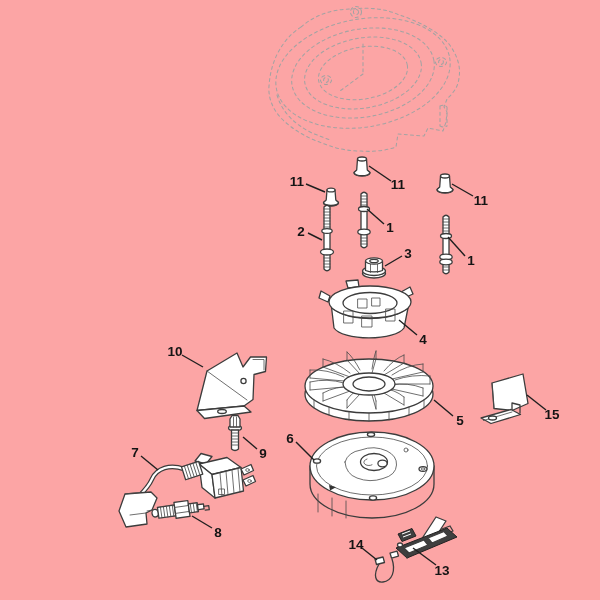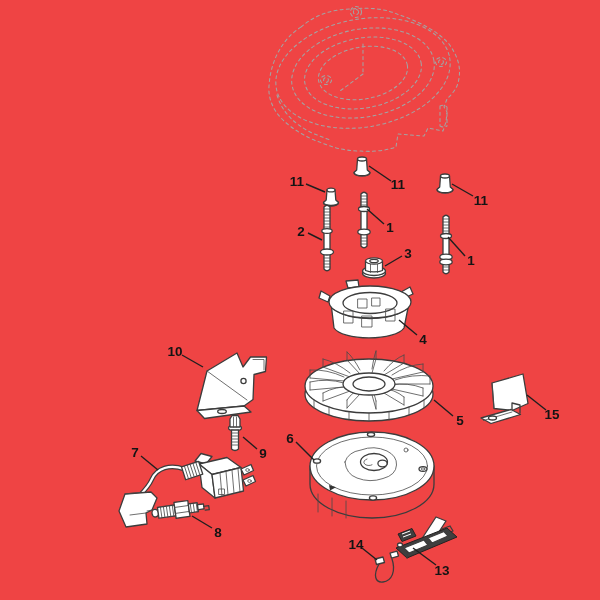--- a/index.html
+++ b/index.html
@@ -1,16 +1,16 @@
 <!DOCTYPE html>
 <html><head>
 <meta charset="utf-8">
 <style>
   html,body{margin:0;padding:0;background:#fff;}
-  .canvas{position:relative;width:600px;height:600px;background:#ef4444;overflow:hidden;
+  .canvas{position:relative;width:600px;height:600px;background:#fca5a5;overflow:hidden;
           font-family:"Liberation Sans",sans-serif;}
   svg{display:block;}
   .ln{fill:none;stroke:#3c3c3c;stroke-width:1.3;stroke-linecap:round;stroke-linejoin:round;}
   .fw{fill:#ffffff;stroke:#3c3c3c;stroke-width:1.3;stroke-linejoin:round;stroke-linecap:round;}
   .thin{fill:none;stroke:#4a4a4a;stroke-width:0.8;stroke-linecap:round;}
   .dash{fill:none;stroke:#a3a3a3;stroke-width:1.05;stroke-dasharray:3 3.2;stroke-linecap:round;}
   .lead{stroke:#1f1f1f;stroke-width:1.4;}
   .dk{fill:#3f3f3f;stroke:#222222;stroke-width:1;stroke-linejoin:round;}
   .wt{stroke:#ffffff;stroke-width:1;fill:none;}
   .lbl{font-family:"Liberation Sans",sans-serif;font-size:13.5px;font-weight:bold;fill:#141414;}

